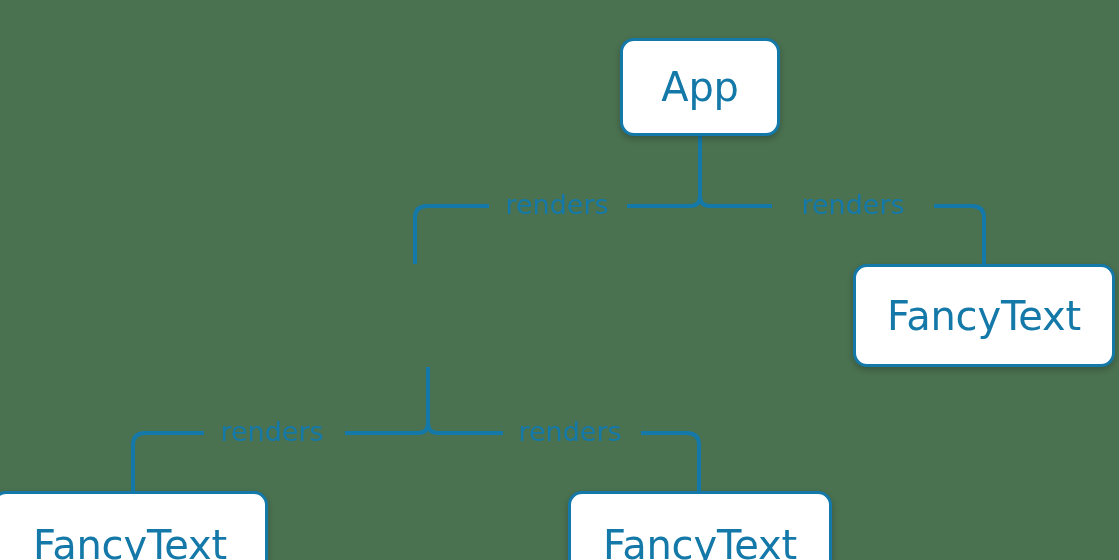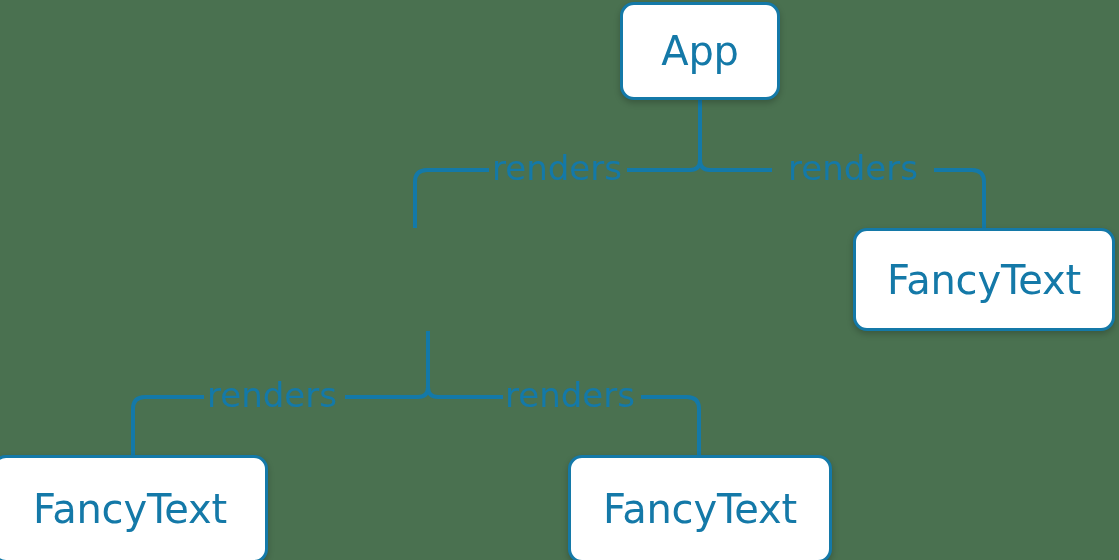--- a/index.html
+++ b/index.html
@@ -11,20 +11,21 @@
     height: 560px;
     background: #4a7150;
     font-family: "DejaVu Sans", sans-serif;
     overflow: hidden;
   }
   #stage {
     position: relative;
     width: 1119px;
     height: 396px;
     background: #4a7150;
+    margin-top: 36px;
   }
   #edges {
     position: absolute;
     left: 0;
     top: 0;
     width: 1119px;
     height: 560px;
     pointer-events: none;
   }
   .node {
@@ -42,21 +43,21 @@
     color: #1479a8;
     font-size: 40px;
     font-weight: 400;
     letter-spacing: -0.2px;
     line-height: 1;
     white-space: nowrap;
   }
   .edge-label {
     position: absolute;
     color: #1479a8;
-    font-size: 34px;
+    font-size: 27px;
     font-weight: 400;
     line-height: 1;
     white-space: nowrap;
     transform: translate(-50%, -50%);
   }
   
   #node-app        { left: 620px; top: 2px;   width: 160px; height: 98px; }
   #node-inspgen    { left: 197px; top: 228px; width: 461px; height: 103px; }
   #node-fancy-right{ left: 853px; top: 228px; width: 262px; height: 103px; }
   #node-fancy-left { left: -8px;  top: 455px; width: 276px; height: 108px; }

